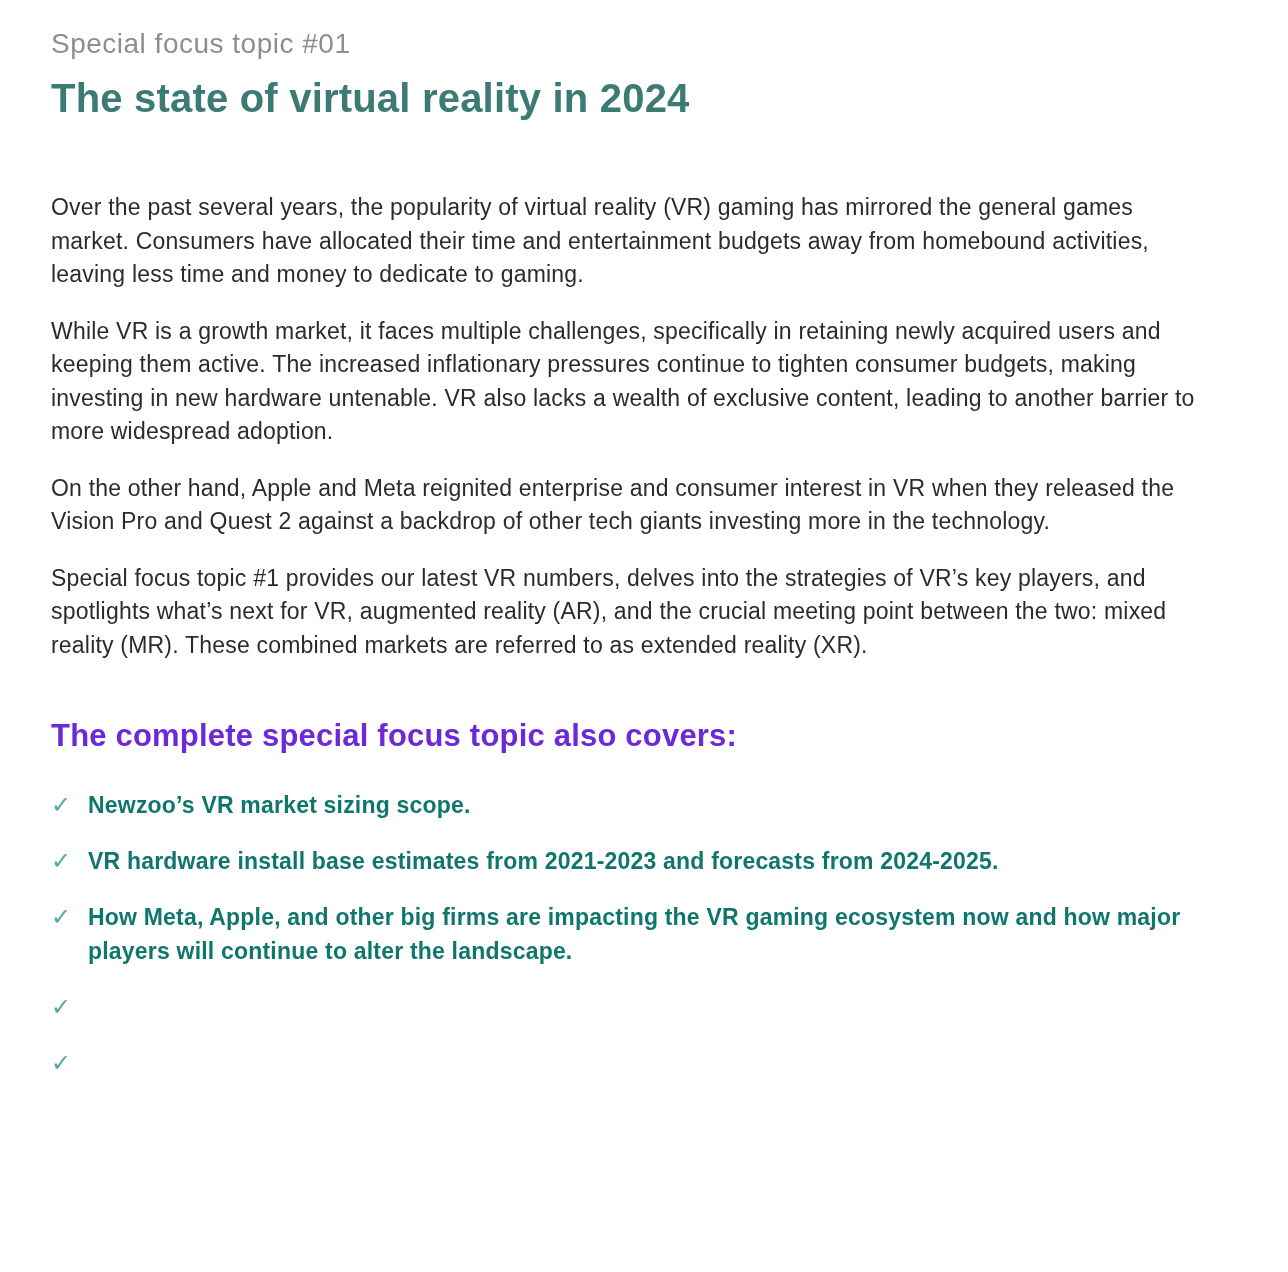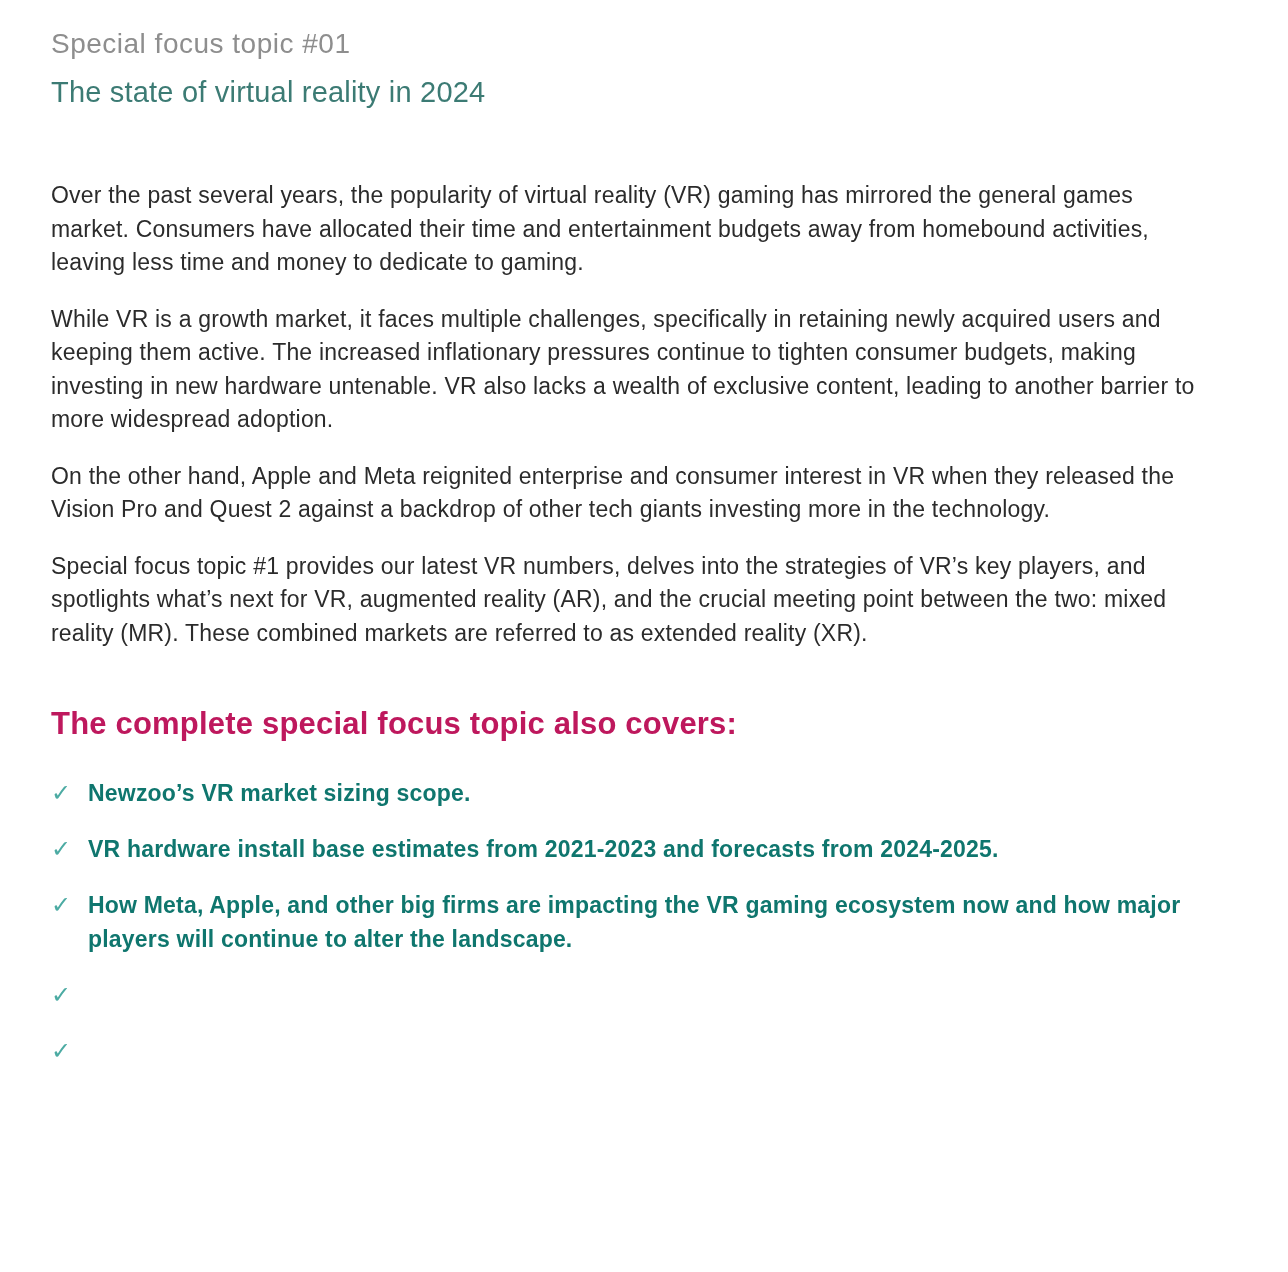--- a/index.html
+++ b/index.html
@@ -14,41 +14,41 @@
     padding: 26px 51px 0 51px;
   }
   .eyebrow {
     font-size: 28px;
     font-weight: 400;
     color: #8e8e8e;
     letter-spacing: 0.5px;
     margin-top: 2px;
   }
   .title {
-    font-size: 29px;
-    font-weight: 400;
+    font-size: 40px;
+    font-weight: 700;
     color: #3c7b74;
     letter-spacing: 0.2px;
     margin-top: 16px;
   }
   .body-copy {
     margin-top: 70px;
   }
   .para {
     font-size: 23px;
     line-height: 33.5px;
     color: #2b2b2b;
     max-width: 1150px;
     letter-spacing: 0.2px;
     margin-bottom: 23px;
   }
   .section-heading {
     font-size: 31px;
     font-weight: 700;
-    color: #be185d;
+    color: #6d28d9;
     letter-spacing: 0.2px;
     margin-top: 56px;
   }
   .checklist {
     list-style: none;
     margin-top: 34px;
   }
   .check-item {
     display: flex;
     align-items: flex-start;

